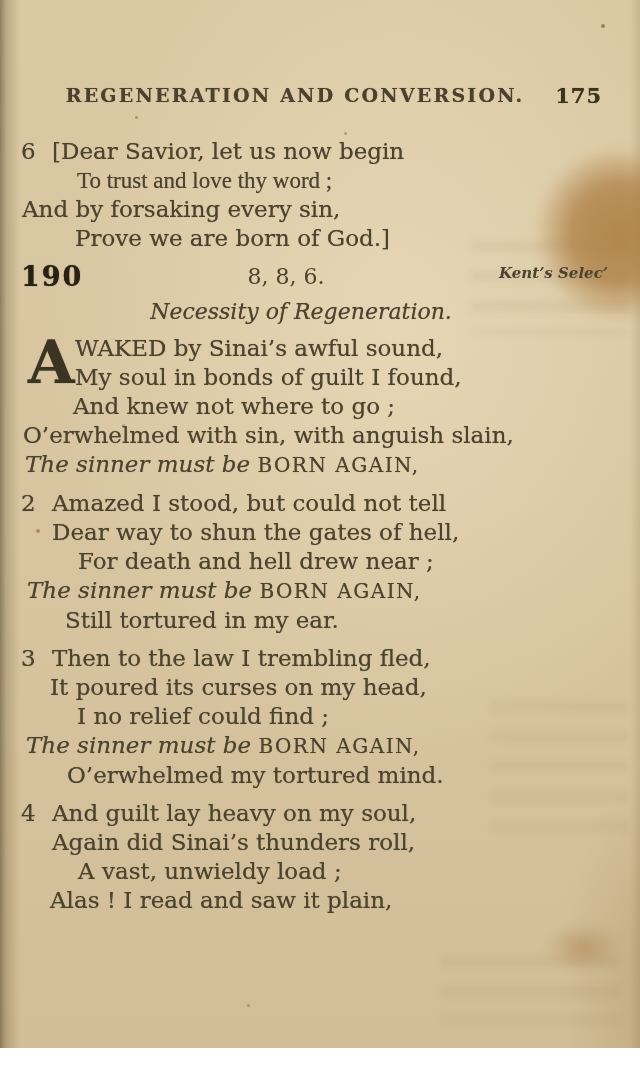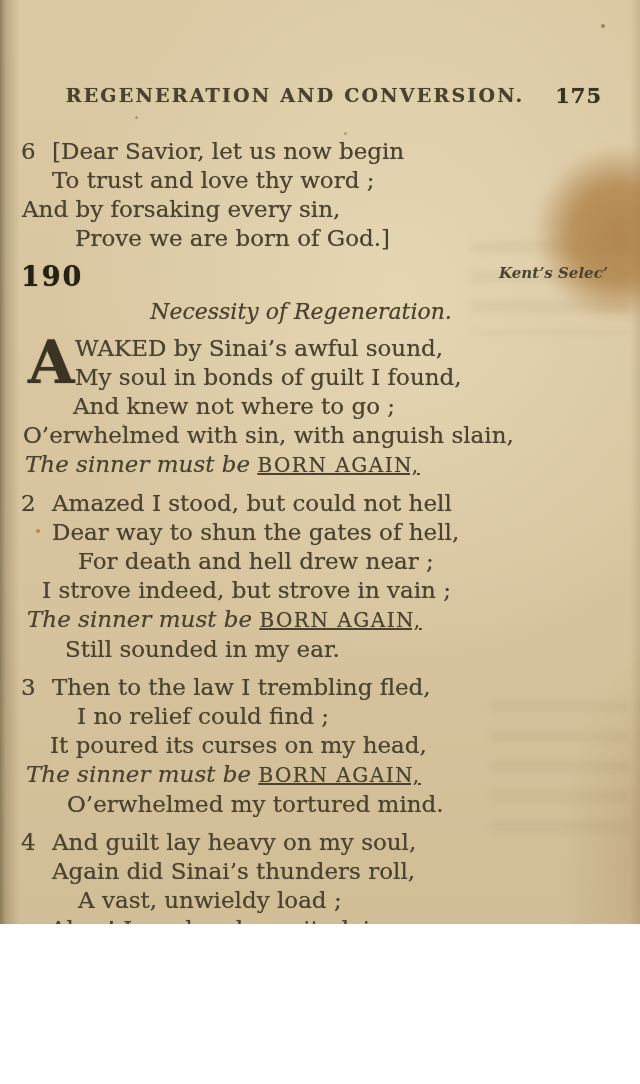--- a/index.html
+++ b/index.html
@@ -1,21 +1,21 @@
 <!DOCTYPE html>
 <html><head>
 <meta charset="utf-8">
 <style>
   html,body{margin:0;padding:0;}
   body{
     width:640px;height:1084px;overflow:hidden;
     font-family:"DejaVu Serif","Liberation Serif",serif;
   }
   .page{
-    position:relative;width:640px;height:924px;overflow:hidden;
+    position:relative;width:640px;height:1048px;overflow:hidden;
     color:#4b432f;
     background:
       radial-gradient(90% 70% at 62% 32%, rgba(240,227,195,0.55) 0%, rgba(240,227,195,0) 60%),
       radial-gradient(150% 115% at 50% 50%, rgba(0,0,0,0) 58%, rgba(122,94,50,0.24) 100%),
       linear-gradient(180deg,#dbc9a4 0%,#d8c5a0 55%,#d1be97 100%);
   }
   .gutter{
     position:absolute;left:0;top:0;bottom:0;width:20px;
     background:linear-gradient(90deg, rgba(82,66,38,0.55) 0%, rgba(105,86,52,0.28) 30%, rgba(105,86,52,0) 100%);
   }
@@ -55,21 +55,21 @@
     position:absolute;right:38px;top:-1px;font-size:21px;font-weight:700;
     letter-spacing:1px;color:#3a331f;text-shadow:0 0 0.8px rgba(58,51,31,0.8);
   }
 
   .content{position:absolute;top:137px;left:52px;right:30px;}
   .stanza{position:relative;font-size:23px;line-height:29px;margin:0 0 9px 0;
     text-shadow:0 0 0.7px rgba(75,67,47,0.65);}
   .stanza-num{position:absolute;left:-31px;top:0;}
   .line{white-space:nowrap;}
   .seg-italic{font-style:italic;}
-  .seg-smallcaps{font-size:20px;letter-spacing:1.5px;text-decoration:underline;}
+  .seg-smallcaps{font-size:20px;letter-spacing:1.5px;}
   .dropcap{
     position:absolute;left:-24px;top:1px;font-size:60px;line-height:54px;
     font-weight:600;color:#3c3422;text-shadow:0 0 1px rgba(60,52,34,0.8);
   }
   #prev-stanza-slot .stanza{margin-bottom:0;}
   .hymn-head{position:relative;height:38px;margin-top:8px;}
   .hymn-number{
     position:absolute;left:-31px;top:0;font-size:27px;font-weight:800;
     letter-spacing:2px;color:#262113;text-shadow:0 0 1px rgba(38,33,19,0.9);
   }
@@ -102,56 +102,56 @@
   <header class="pagehead">
     <div class="running-title">REGENERATION AND CONVERSION.</div>
     <div class="page-num">175</div>
   </header>
 
   <main class="content">
     <section id="prev-stanza-slot">
         <div class="stanza">
           <span class="stanza-num">6</span>
           <div class="line" style="margin-left: 0px;">[Dear Savior, let us now begin</div>
-          <div class="line" style="">To trust and love thy word ;</div>
+          <div class="line" style="margin-left: 25px; font-family: Liberation Serif, serif;">To trust and love thy word ;</div>
           <div class="line" style="margin-left: -30px;">And by forsaking every sin,</div>
           <div class="line" style="margin-left: 23px;">Prove we are born of God.]</div>
         </div>
       </section>
 
     <div class="hymn-head">
       <span class="hymn-number">190</span>
+      <span class="hymn-meter">8, 8, 6.</span>
       <span class="hymn-source">Kent’s Selec’</span>
     </div>
 
     <div class="hymn-title">Necessity of Regeneration.</div>
 
     <section id="stanzas-slot">
         <div class="stanza">
           <span class="dropcap">A</span>
           <div class="line" style="margin-left: 23px;">WAKED by Sinai’s awful sound,</div>
           <div class="line" style="margin-left: 23px;">My soul in bonds of guilt I found,</div>
           <div class="line" style="margin-left: 21px;">And knew not where to go ;</div>
           <div class="line" style="margin-left: -29px;">O’erwhelmed with sin, with anguish slain,</div>
           <div class="line" style="margin-left: -27px;"><span class="seg-italic">The sinner must be </span><span class="seg-smallcaps">BORN AGAIN,</span></div>
         </div>
         <div class="stanza">
           <span class="stanza-num">2</span>
-          <div class="line" style="margin-left: 0px;">Amazed I stood, but could not hell</div>
+          <div class="line" style="margin-left: 0px;">Amazed I stood, but could not tell</div>
           <div class="line" style="margin-left: 0px;">Dear way to shun the gates of hell,</div>
           <div class="line" style="margin-left: 26px;">For death and hell drew near ;</div>
-          <div class="line" style="margin-left: -10px;">I strove indeed, but strove in vain ;</div>
           <div class="line" style="margin-left: -25px;"><span class="seg-italic">The sinner must be </span><span class="seg-smallcaps">BORN AGAIN,</span></div>
-          <div class="line" style="margin-left: 13px;">Still sounded in my ear.</div>
+          <div class="line" style="margin-left: 13px;">Still tortured in my ear.</div>
         </div>
         <div class="stanza">
           <span class="stanza-num">3</span>
           <div class="line" style="margin-left: 0px;">Then to the law I trembling fled,</div>
+          <div class="line" style="margin-left: -2px;">It poured its curses on my head,</div>
           <div class="line" style="margin-left: 25px;">I no relief could find ;</div>
-          <div class="line" style="margin-left: -2px;">It poured its curses on my head,</div>
           <div class="line" style="margin-left: -26px;"><span class="seg-italic">The sinner must be </span><span class="seg-smallcaps">BORN AGAIN,</span></div>
           <div class="line" style="margin-left: 15px;">O’erwhelmed my tortured mind.</div>
         </div>
         <div class="stanza">
           <span class="stanza-num">4</span>
           <div class="line" style="margin-left: 0px;">And guilt lay heavy on my soul,</div>
           <div class="line" style="margin-left: 0px;">Again did Sinai’s thunders roll,</div>
           <div class="line" style="margin-left: 26px;">A vast, unwieldy load ;</div>
           <div class="line" style="margin-left: -2px;">Alas ! I read and saw it plain,</div>
         </div>

